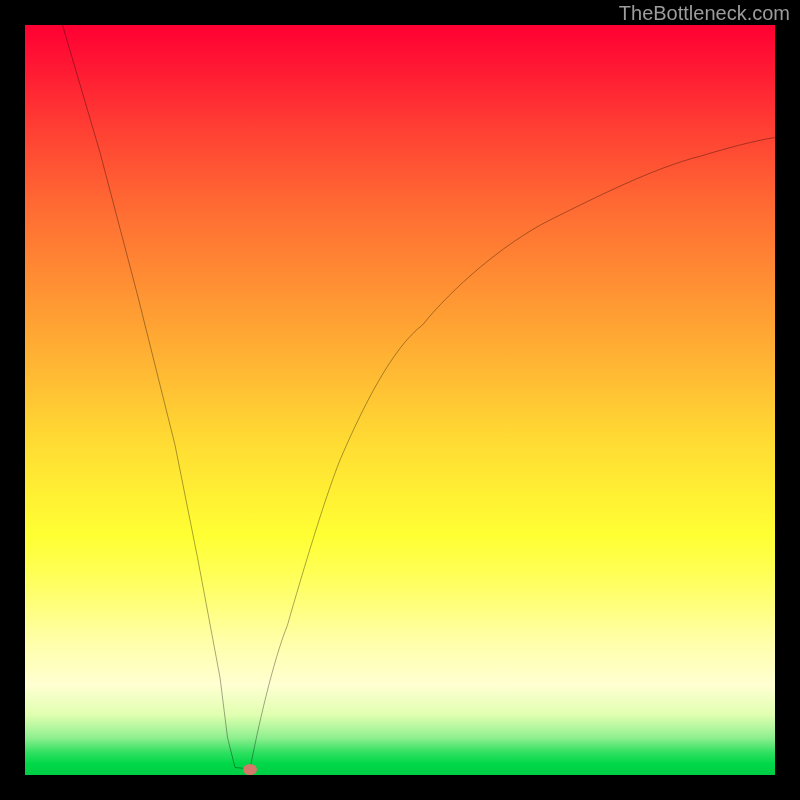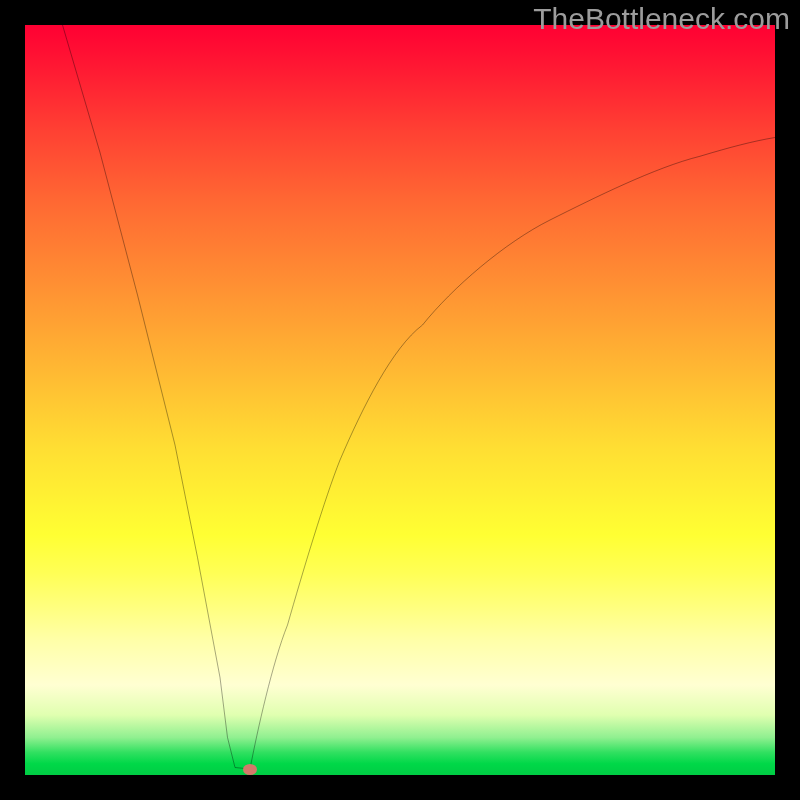--- a/index.html
+++ b/index.html
@@ -56,21 +56,21 @@
     width: 14px;
     height: 11px;
     border-radius: 50%;
     background: #d4796a;
   }
   .watermark {
     position: absolute;
     top: 2px;
     right: 10px;
     color: #9c9c9c;
-    font-size: 30px;
+    font-size: 20px;
     font-weight: 500;
   }
 </style>
 </head>
 <body>
 
 <div class="outer">
   <div class="plot-area">
 
     <svg class="curve" width="750" height="750" viewBox="0 0 100 100" preserveAspectRatio="none">

